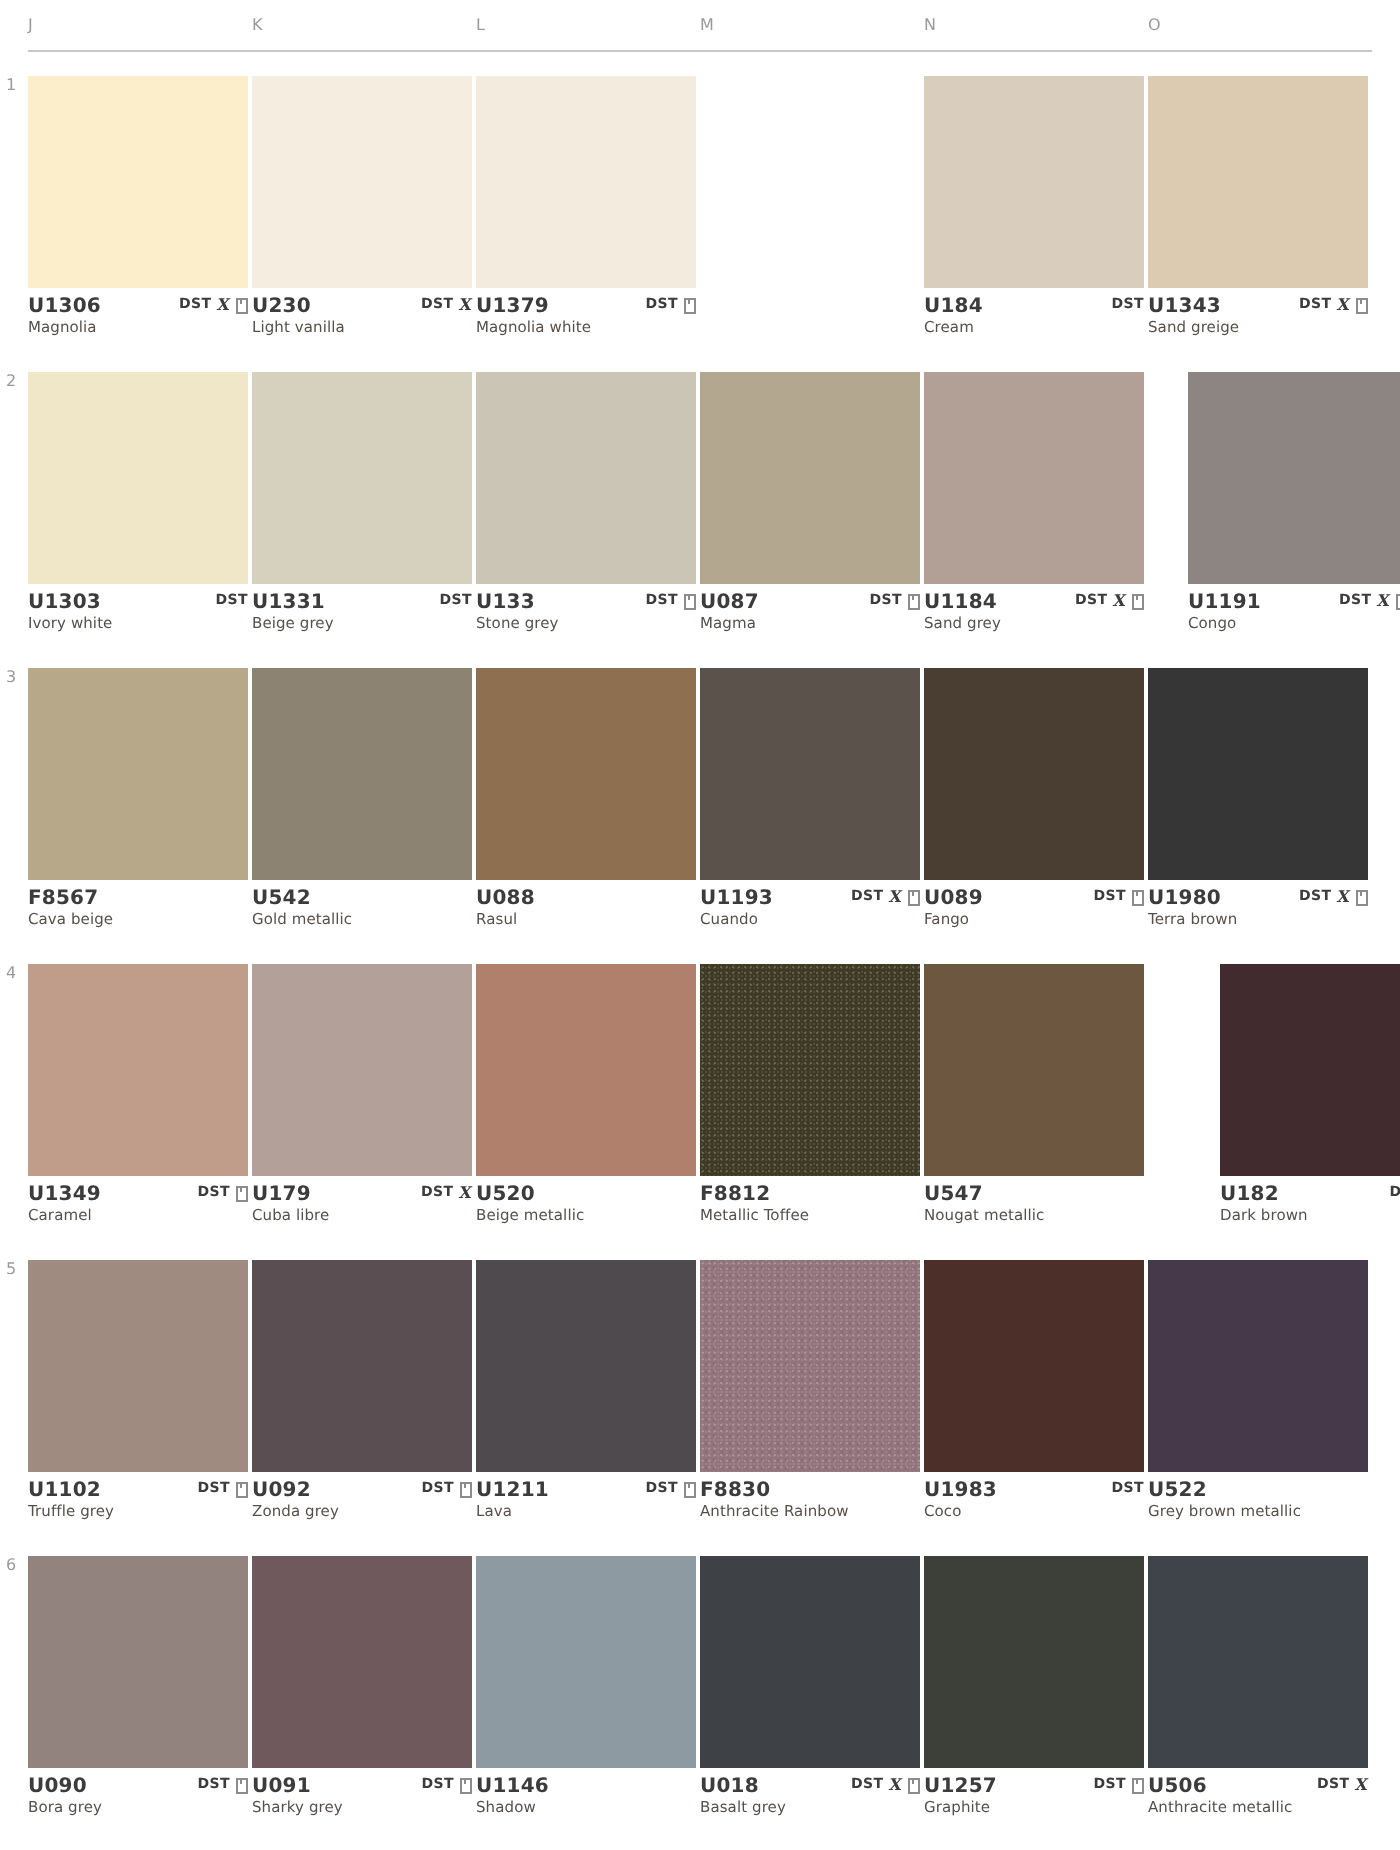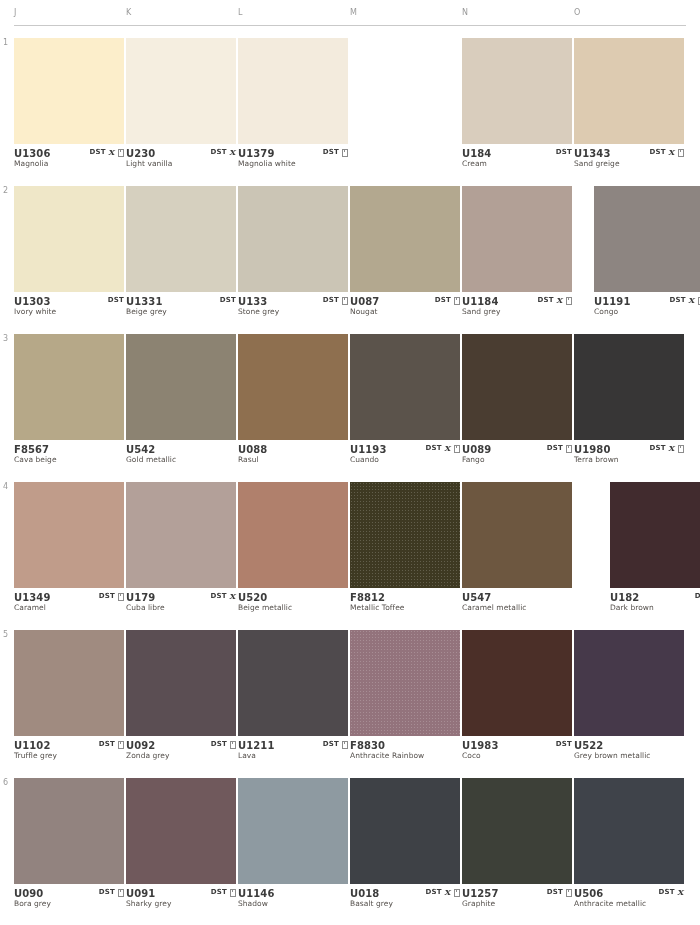--- a/index.html
+++ b/index.html
@@ -261,21 +261,21 @@
       </div>
     </div>
     <div class="cell" style="left: 350px; top: 186px;">
       <div class="swatch" title="Magma" style="background: rgb(179, 168, 143);"></div>
       <div class="meta">
         <div class="code">U087</div>
         <div class="badges">
           <span class="badge-dst">DST</span>
           <span class="badge-sq"></span>
         </div>
-        <div class="name">Nougat</div>
+        <div class="name">Magma</div>
       </div>
     </div>
     <div class="cell" style="left: 462px; top: 186px;">
       <div class="swatch" title="Sand grey" style="background: rgb(178, 160, 150);"></div>
       <div class="meta">
         <div class="code">U1184</div>
         <div class="badges">
           <span class="badge-dst">DST</span>
           <span class="badge-x">X</span>
           <span class="badge-sq"></span>
@@ -390,21 +390,21 @@
         <div class="code">F8812</div>
         <div class="badges"></div>
         <div class="name">Metallic Toffee</div>
       </div>
     </div>
     <div class="cell" style="left: 462px; top: 482px;">
       <div class="swatch" title="Nougat metallic" style="background: rgb(109, 87, 64);"></div>
       <div class="meta">
         <div class="code">U547</div>
         <div class="badges"></div>
-        <div class="name">Caramel metallic</div>
+        <div class="name">Nougat metallic</div>
       </div>
     </div>
     <div class="cell" style="left: 574px; top: 482px; padding-left: 36px;">
       <div class="swatch" title="Dark brown" style="background: rgb(65, 43, 46);"></div>
       <div class="meta">
         <div class="code">U182</div>
         <div class="badges">
           <span class="badge-dst">DST</span>
           <span class="badge-sq"></span>
         </div>

